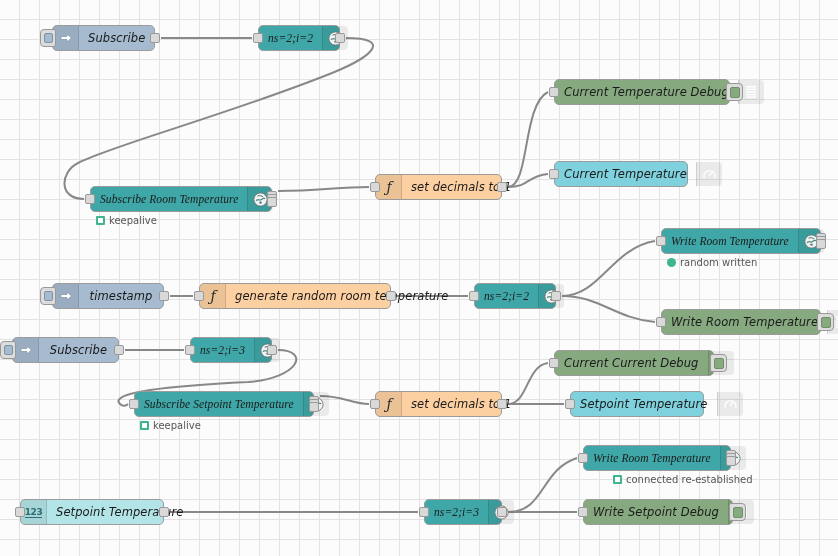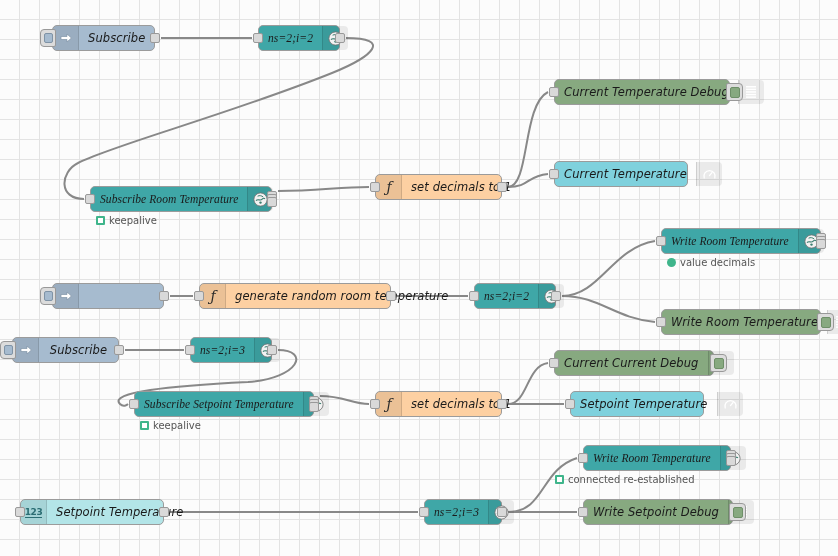--- a/index.html
+++ b/index.html
@@ -301,20 +301,21 @@
         <div class="port in"></div>
       </div>
       <div class="node n-inject" style="left: 52px; top: 283px; width: 112px;">
         <div class="icon-cell left">
           <span style="display: flex; align-items: center; justify-content: center;">
             <svg width="14" height="14" viewBox="0 0 14 14">
               <path d="M2 5.5 h6 V3 L12.4 7 L8 11 V8.5 H2 Z" fill="#ffffff" stroke="#7f93a6" stroke-width="0.7"></path>
             </svg>
           </span>
         </div>
+        <div class="label">timestamp</div>
         <div class="port out p1"></div>
         <div class="inject-btn">
           <i></i>
         </div>
       </div>
       <div class="node n-function" style="left: 199px; top: 283px; width: 192px;">
         <div class="icon-cell left">
           <span style="display: flex; align-items: center; justify-content: center;">
             <svg width="14" height="15" viewBox="0 0 14 15">
               <text x="7" y="12" font-family="DejaVu Serif, serif" font-size="14" font-style="italic" text-anchor="middle" fill="#2b2b2b">ƒ</text>
@@ -352,21 +353,21 @@
             </svg>
           </span>
         </div>
         <div class="port in"></div>
         <div class="port out p0"></div>
         <div class="port out p1"></div>
         <div class="port out p2"></div>
       </div>
       <div class="status" style="left: 667px; top: 257px;">
         <span class="dot-fill"></span>
-        <span>value decimals</span>
+        <span>random written</span>
       </div>
       <div class="node n-debug" style="left: 661px; top: 309px; width: 160px;">
         <div class="label">Write Room Temperature</div>
         <div class="icon-cell right">
           <span style="display: flex; align-items: center; justify-content: center;">
             <svg width="12" height="14" viewBox="0 0 12 14">
               <rect x="1" y="1" width="10" height="1.5" fill="#ffffff"></rect>
               <rect x="1" y="3.6" width="10" height="1.5" fill="#ffffff"></rect>
               <rect x="1" y="6.2" width="10" height="1.5" fill="#ffffff"></rect>
               <rect x="1" y="8.8" width="10" height="1.5" fill="#ffffff"></rect>
@@ -481,21 +482,21 @@
               <path d="M4.6 4.2 C6.5 3.2 8.6 3.6 10.2 5" fill="none" stroke="#3a7d6f" stroke-width="1"></path>
               <circle cx="7.5" cy="10.6" r="1.2" fill="#3a7d6f"></circle>
             </svg>
           </span>
         </div>
         <div class="port in"></div>
         <div class="port out p0"></div>
         <div class="port out p1"></div>
         <div class="port out p2"></div>
       </div>
-      <div class="status" style="left: 555px; top: 474px;">
+      <div class="status" style="left: 613px; top: 474px;">
         <span class="dot-ring"></span>
         <span>connected re-established</span>
       </div>
       <div class="node n-numeric" style="left: 20px; top: 499px; width: 144px;">
         <div class="icon-cell left">
           <span style="display: flex; align-items: center; justify-content: center; text-align: center;">
             <span class="n123">123</span>
           </span>
         </div>
         <div class="label lbl-left">Setpoint Temperature</div>

